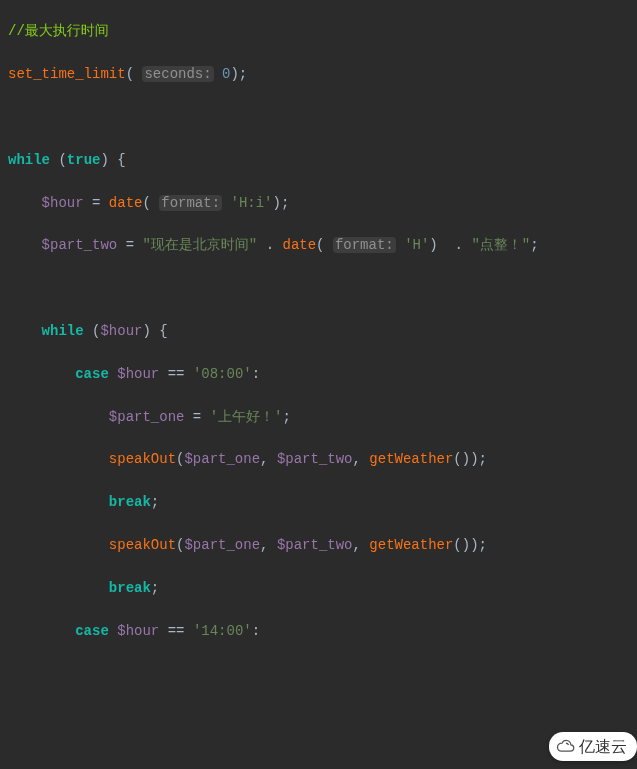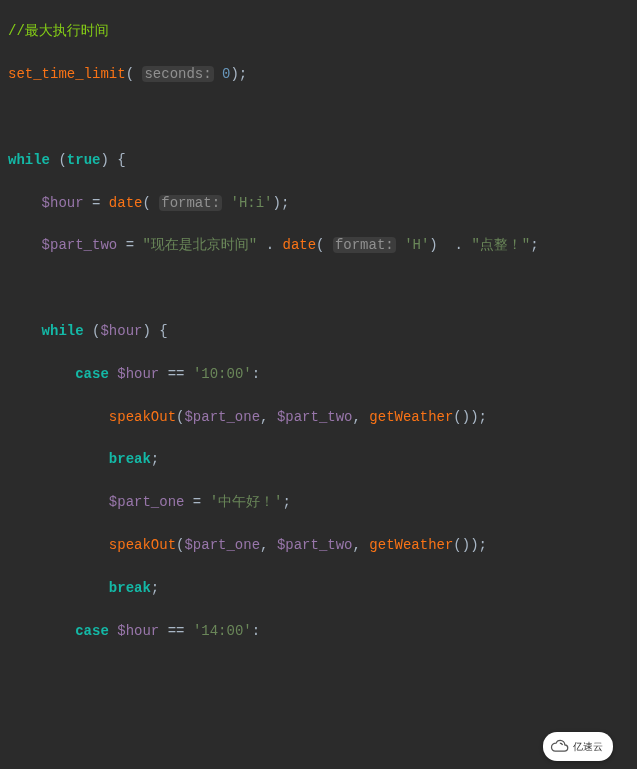--- a/index.html
+++ b/index.html
@@ -33,28 +33,28 @@
       border-radius: 4px;
     }
     .number { color: #6897bb; }
     .keyword { color: #14b8a6; font-weight: bold; }
     .var { color: #9876aa; }
     .string { color: #6a8759; text-align: center; }
     .punct { color: #a9b7c6; }
     .op { color: #a9b7c6; }
     .watermark {
       position: absolute;
-      right: 24px;
+      right: 0;
       bottom: 8px;
       background: #fff;
       color: #333;
       border-radius: 14px;
       padding: 4px 10px 4px 30px;
       font-family: sans-serif;
-      font-size: 10px;
+      font-size: 16px;
       box-shadow: 0 1px 4px rgba(0,0,0,0.3);
     }
     .watermark-icon {
       position: absolute;
       left: 6px;
       top: 3px;
       width: 20px;
       height: 18px;
     }
   </style>
@@ -63,24 +63,24 @@
 
 <div class="code-area">
 <div class="line"><span class="comment">//最大执行时间</span></div>
 <div class="line"><span class="fn">set_time_limit</span><span class="punct">( </span><span class="param-hint">seconds:</span><span class="punct"> </span><span class="number">0</span><span class="punct">);</span></div>
 <div class="line"></div>
 <div class="line"><span class="keyword">while</span><span class="punct"> (</span><span class="keyword">true</span><span class="punct">) {</span></div>
 <div class="line">    <span class="var">$hour</span><span class="op"> = </span><span class="fn">date</span><span class="punct">( </span><span class="param-hint">format:</span><span class="punct"> </span><span class="string">'H:i'</span><span class="punct">);</span></div>
 <div class="line">    <span class="var">$part_two</span><span class="op"> = </span><span class="string">"现在是北京时间"</span><span class="op"> . </span><span class="fn">date</span><span class="punct">( </span><span class="param-hint">format:</span><span class="punct"> </span><span class="string">'H'</span><span class="punct">) </span><span class="op"> . </span><span class="string">"点整！"</span><span class="punct">;</span></div>
 <div class="line"></div>
 <div class="line">    <span class="keyword">while</span><span class="punct"> (</span><span class="var">$hour</span><span class="punct">) {</span></div>
-<div class="line">        <span class="keyword">case</span><span class="punct"> </span><span class="var">$hour</span><span class="op"> </span><span class="op">==</span><span class="op"> </span><span class="string">'10:00'</span><span class="punct">:</span></div>
+<div class="line">        <span class="keyword">case</span><span class="punct"> </span><span class="var">$hour</span><span class="op"> </span><span class="op">==</span><span class="op"> </span><span class="string">'08:00'</span><span class="punct">:</span></div>
+<div class="line">            <span class="var">$part_one</span><span class="op"> = </span><span class="string">'上午好！'</span><span class="punct">;</span></div>
 <div class="line">            <span class="fn">speakOut</span><span class="punct">(</span><span class="var">$part_one</span><span class="punct">, </span><span class="var">$part_two</span><span class="punct">, </span><span class="fn">getWeather</span><span class="punct">());</span></div>
 <div class="line">            <span class="keyword">break</span><span class="punct">;</span></div>
-<div class="line">            <span class="var">$part_one</span><span class="op"> = </span><span class="string">'中午好！'</span><span class="punct">;</span></div>
 <div class="line">            <span class="fn">speakOut</span><span class="punct">(</span><span class="var">$part_one</span><span class="punct">, </span><span class="var">$part_two</span><span class="punct">, </span><span class="fn">getWeather</span><span class="punct">());</span></div>
 <div class="line">            <span class="keyword">break</span><span class="punct">;</span></div>
 <div class="line">        <span class="keyword">case</span><span class="punct"> </span><span class="var">$hour</span><span class="op"> </span><span class="op">==</span><span class="op"> </span><span class="string">'14:00'</span><span class="punct">:</span></div>
 
 
 
 
 
 
 

